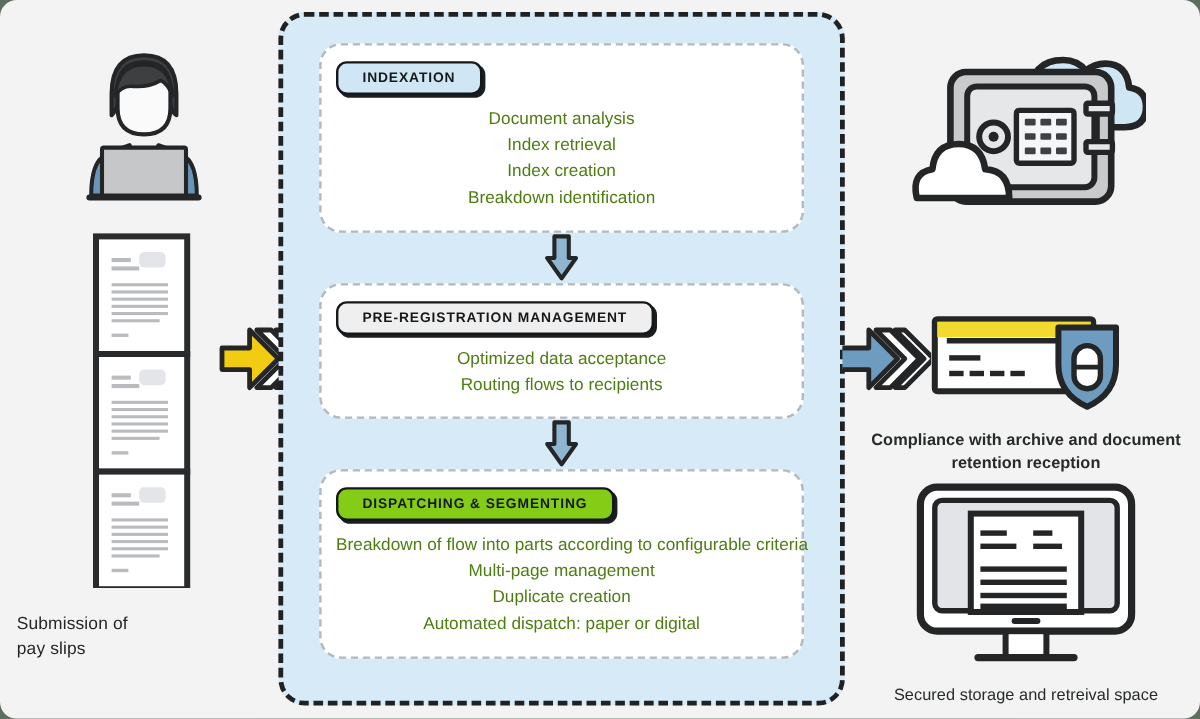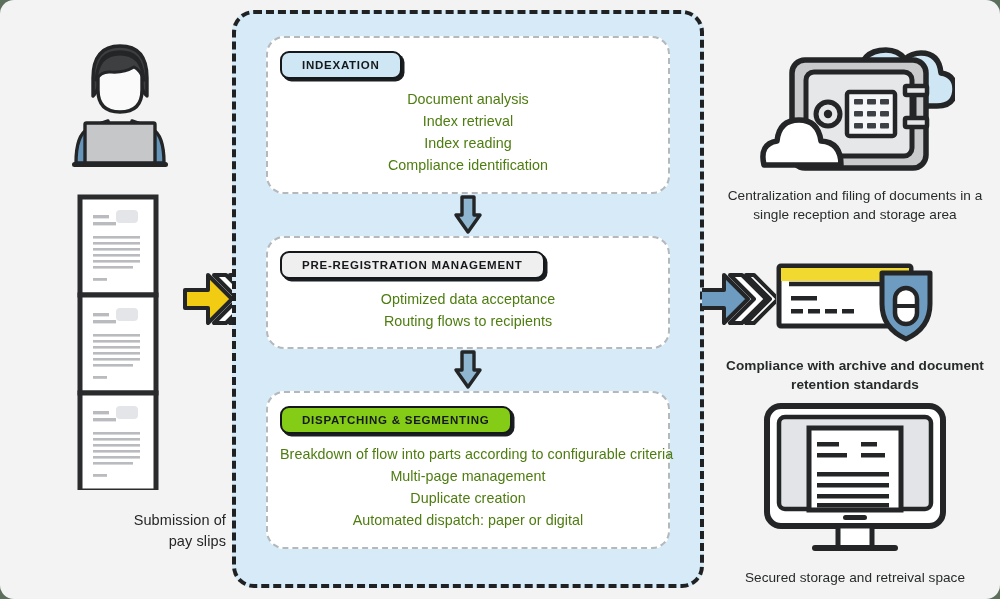--- a/index.html
+++ b/index.html
@@ -19,21 +19,21 @@
 
   
   #left-col {
     position: absolute; left: 14px; top: 18px;
     width: 212px; height: 560px;
   }
   #person-icon { position: absolute; left: 46px; top: 14px; }
   #doc-stack   { position: absolute; left: 62px; top: 176px; }
   #left-caption {
     position: absolute; left: 0; top: 492px; width: 212px;
-    text-align: right; font-size: 14.5px; color: #262626;
+    text-align: left; font-size: 14.5px; color: #262626;
     line-height: 1.45; letter-spacing: .1px;
   }
 
   
   .flow-arrow { position: absolute; }
   #arrow-in  { left: 182px; top: 268px; }
   #arrow-out { left: 702px; top: 268px; }
 
   
   #center-stage {
@@ -198,22 +198,22 @@
     </svg>
   </div>
 
   <div id="center-stage">
 
     <div class="stage-panel">
       <div class="panel-badge badge-blue">INDEXATION</div>
       <div class="panel-lines">
         <div class="panel-line">Document analysis</div>
         <div class="panel-line">Index retrieval</div>
-        <div class="panel-line">Index reading</div>
-        <div class="panel-line">Compliance identification</div>
+        <div class="panel-line">Index creation</div>
+        <div class="panel-line">Breakdown identification</div>
       </div>
     </div>
 
     <div class="down-arrow-wrap">
       <svg width="30" height="40" viewBox="0 0 30 40">
         <path d="M9 2 L21 2 L21 20 L27 20 L15 37 L3 20 L9 20 Z" fill="#8fb6d0" stroke="#232527" stroke-width="3.4" stroke-linejoin="round"></path>
       </svg>
     </div>
 
     <div class="stage-panel">
@@ -278,24 +278,20 @@
           </g>
 
           <rect x="150" y="64" width="22" height="9" rx="1.5" fill="#e6e7e9" stroke="#232527" stroke-width="4.5"></rect>
           <rect x="150" y="96" width="22" height="9" rx="1.5" fill="#e6e7e9" stroke="#232527" stroke-width="4.5"></rect>
           <rect x="156" y="73" width="5.5" height="24" fill="#232527"></rect>
 
           <path d="M9 143 q-5 -21 13 -24 q2 -21 22 -21 q19 0 22 21
                    q20 1 20 24 z" fill="#ffffff" stroke="#232527" stroke-width="5.5" stroke-linejoin="round"></path>
         </svg>
       </div>
-      <div class="benefit-caption">
-        <div>Centralization and filing of documents in a</div>
-        <div>single reception and storage area</div>
-      </div>
     </div>
 
     <div class="benefit" id="benefit-1">
       <div>
         <svg width="200" height="92" viewBox="0 0 200 92">
 
           <rect x="24" y="14" width="132" height="60" rx="2" fill="#ffffff" stroke="#232527" stroke-width="5"></rect>
           <rect x="26" y="16" width="128" height="13" fill="#f2d930"></rect>
           <line x1="34" y1="32" x2="154" y2="32" stroke="#232527" stroke-width="4.5"></line>
 
@@ -308,21 +304,21 @@
           </g>
 
           <path d="M127 21 L175 21 L175 52 q0 24 -24 35 q-24 -11 -24 -35 z" fill="#6e9cc0" stroke="#232527" stroke-width="5" stroke-linejoin="round"></path>
 
           <rect x="140" y="36" width="22" height="36" rx="11" fill="#ffffff" stroke="#232527" stroke-width="4.5"></rect>
           <line x1="140" y1="54" x2="162" y2="54" stroke="#232527" stroke-width="4"></line>
         </svg>
       </div>
       <div class="benefit-caption">
         <div>Compliance with archive and document</div>
-        <div>retention standards</div>
+        <div>retention reception</div>
       </div>
     </div>
 
     <div class="benefit" id="benefit-2">
       <div>
         <svg width="200" height="160" viewBox="0 0 200 160">
 
           <rect x="12" y="10" width="176" height="120" rx="14" fill="#ffffff" stroke="#232527" stroke-width="6"></rect>
 
           <rect x="24" y="21" width="152" height="92" rx="6" fill="#e2e4e7" stroke="#232527" stroke-width="4.5"></rect>

